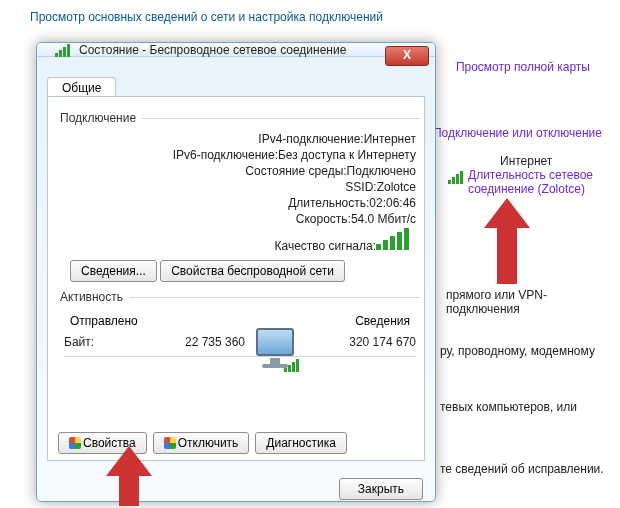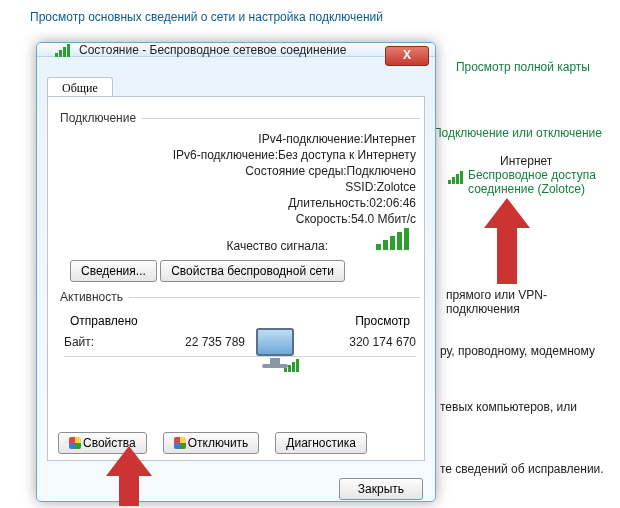--- a/index.html
+++ b/index.html
@@ -16,21 +16,21 @@
   }
   .page-title {
     position: absolute;
     top: 10px; left: 30px;
     font-size: 12px;
     color: #0a5b8e;
   }
   .link { color: #0a5b8e; cursor: pointer; }
   .bg-text {
     position: absolute;
-    color: #15803d;
+    color: #6d28d9;
     font-size: 12px;
   }
   .dialog {
     position: absolute;
     top: 42px; left: 36px;
     width: 400px;
     height: 460px;
     background: linear-gradient(#e9f3fb, #f6fbff);
     border: 1px solid #6fa5c8;
     border-radius: 5px;
@@ -59,21 +59,20 @@
     background: linear-gradient(#e67a6f,#c43b2f);
     border:1px solid #8a2b22;
     border-radius:3px;
     color:#fff; text-align:center; line-height:17px;
     font-weight:bold; font-size:12px;
     cursor:pointer;
   }
   .tabstrip {
     position:absolute; top:34px; left:10px;
     display:flex;
-    font-family:Liberation Serif, serif;
   }
   .tab {
     background:#fff;
     border:1px solid #b9c7d4;
     border-bottom:none;
     padding:3px 14px;
     font-size:12px;
     border-radius:3px 3px 0 0;
     cursor:pointer;
   }
@@ -128,21 +127,21 @@
   .pc-icon .stand{position:absolute;left:24px;top:30px;width:10px;height:6px;background:#8a98a6;}
   .pc-icon .base{position:absolute;left:16px;top:36px;width:26px;height:4px;background:#8a98a6;border-radius:2px;}
   .mini-bars{position:absolute;left:38px;top:30px;width:22px;height:14px;}
   .mini-bars span{position:absolute;bottom:0;width:3px;background:#2e9e2e;}
   .mini-bars span:nth-child(1){left:0;height:4px;}
   .mini-bars span:nth-child(2){left:4px;height:7px;}
   .mini-bars span:nth-child(3){left:8px;height:10px;}
   .mini-bars span:nth-child(4){left:12px;height:13px;}
   .footer-row {
     position:absolute; left:0; right:0; bottom:6px;
-    display:flex; gap:16px; padding:0 10px;margin-top:32px;
+    display:flex; gap:6px; padding:0 10px;margin-top:32px;
   }
   .dialog-footer{
     position:absolute; bottom:1px; right:12px;
   }
   .shield{display:inline-block;width:12px;height:12px;vertical-align:-2px;margin-right:2px;
     background:conic-gradient(#ffd24a 0 25%, #2e9e2e 0 50%, #3a7bd5 0 75%, #d94b3a 0 100%);
     border-radius:2px;}
   
   .rside { position:absolute; font-size:12px; color:#222;}
   .arrow {
@@ -164,21 +163,21 @@
 <div class="page-title">Просмотр основных сведений о сети и настройка подключений</div>
 
 <div class="bg-text link" style="top:60px; right:30px;">Просмотр полной карты</div>
 <div class="bg-text link" style="top:126px; right:18px;">Подключение или отключение</div>
 
 <div class="rside" style="top:154px; left:500px;">Интернет</div>
 <div style="position:absolute; top:170px; left:448px;">
   <span class="wifi-icon-small"><span></span><span></span><span></span><span></span></span>
 </div>
 <div class="bg-text link" style="top:168px; left:468px;">
-  <span>Беспроводное доступа</span><br><span>соединение (Zolotce)</span>
+  <span>Длительность сетевое</span><br><span>соединение (Zolotce)</span>
 </div>
 
 <div class="rside" style="top:288px; left:446px;">прямого или VPN-подключения</div>
 <div class="rside" style="top:344px; left:440px;">ру, проводному, модемному</div>
 <div class="rside" style="top:400px; left:440px;">тевых компьютеров, или</div>
 <div class="rside" style="top:462px; left:440px;">те сведений об исправлении.</div>
 
 <div class="arrow up" style="top:198px; left:484px;">
   <div class="head"></div>
     <div class="shaft"></div>
@@ -223,21 +222,21 @@
         <span class="v">Zolotce</span>
       </div>
     <div class="kv">
         <span class="k">Длительность:</span>
         <span class="v">02:06:46</span>
       </div>
     <div class="kv">
         <span class="k">Скорость:</span>
         <span class="v">54.0 Мбит/с</span>
       </div>
-    <div class="kv" style="align-items:flex-end;gap:48px;">
+    <div class="kv" style="align-items:flex-end;">
       <span class="k">Качество сигнала:</span>
       <span class="v"><span class="signal-big"><span></span><span></span><span></span><span></span><span></span></span></span>
     </div>
 
     <div class="btnrow">
       <button class="win">Сведения...</button>
       <button class="win">Свойства беспроводной сети</button>
     </div>
 
     <div class="group-line" style="margin-top:8px;">
@@ -250,26 +249,26 @@
       <span>
         <span class="pc-icon"><span class="mon"></span><span class="stand"></span><span class="base"></span>
           <span class="mini-bars">
               <span></span>
               <span></span>
               <span></span>
               <span></span>
             </span>
         </span>
       </span>
-      <span>Просмотр</span>
+      <span>Сведения</span>
     </div>
 
     <div class="kv" style="padding-left:4px; padding-right:4px; margin-top:6px;">
       <span class="k" style="width:60px;">Байт:</span>
-      <span class="v" style="flex:1; text-align:center;">22 735 789</span>
+      <span class="v" style="flex:1; text-align:center;">22 735 360</span>
       <span class="v" style="width:110px; text-align:right;">320 174 670</span>
     </div>
 
     <div class="sep"></div>
 
     <div class="footer-row">
       <button class="win"><span class="shield"></span><span>Свойства</span></button>
       <button class="win"><span class="shield"></span><span>Отключить</span></button>
       <button class="win">Диагностика</button>
     </div>

